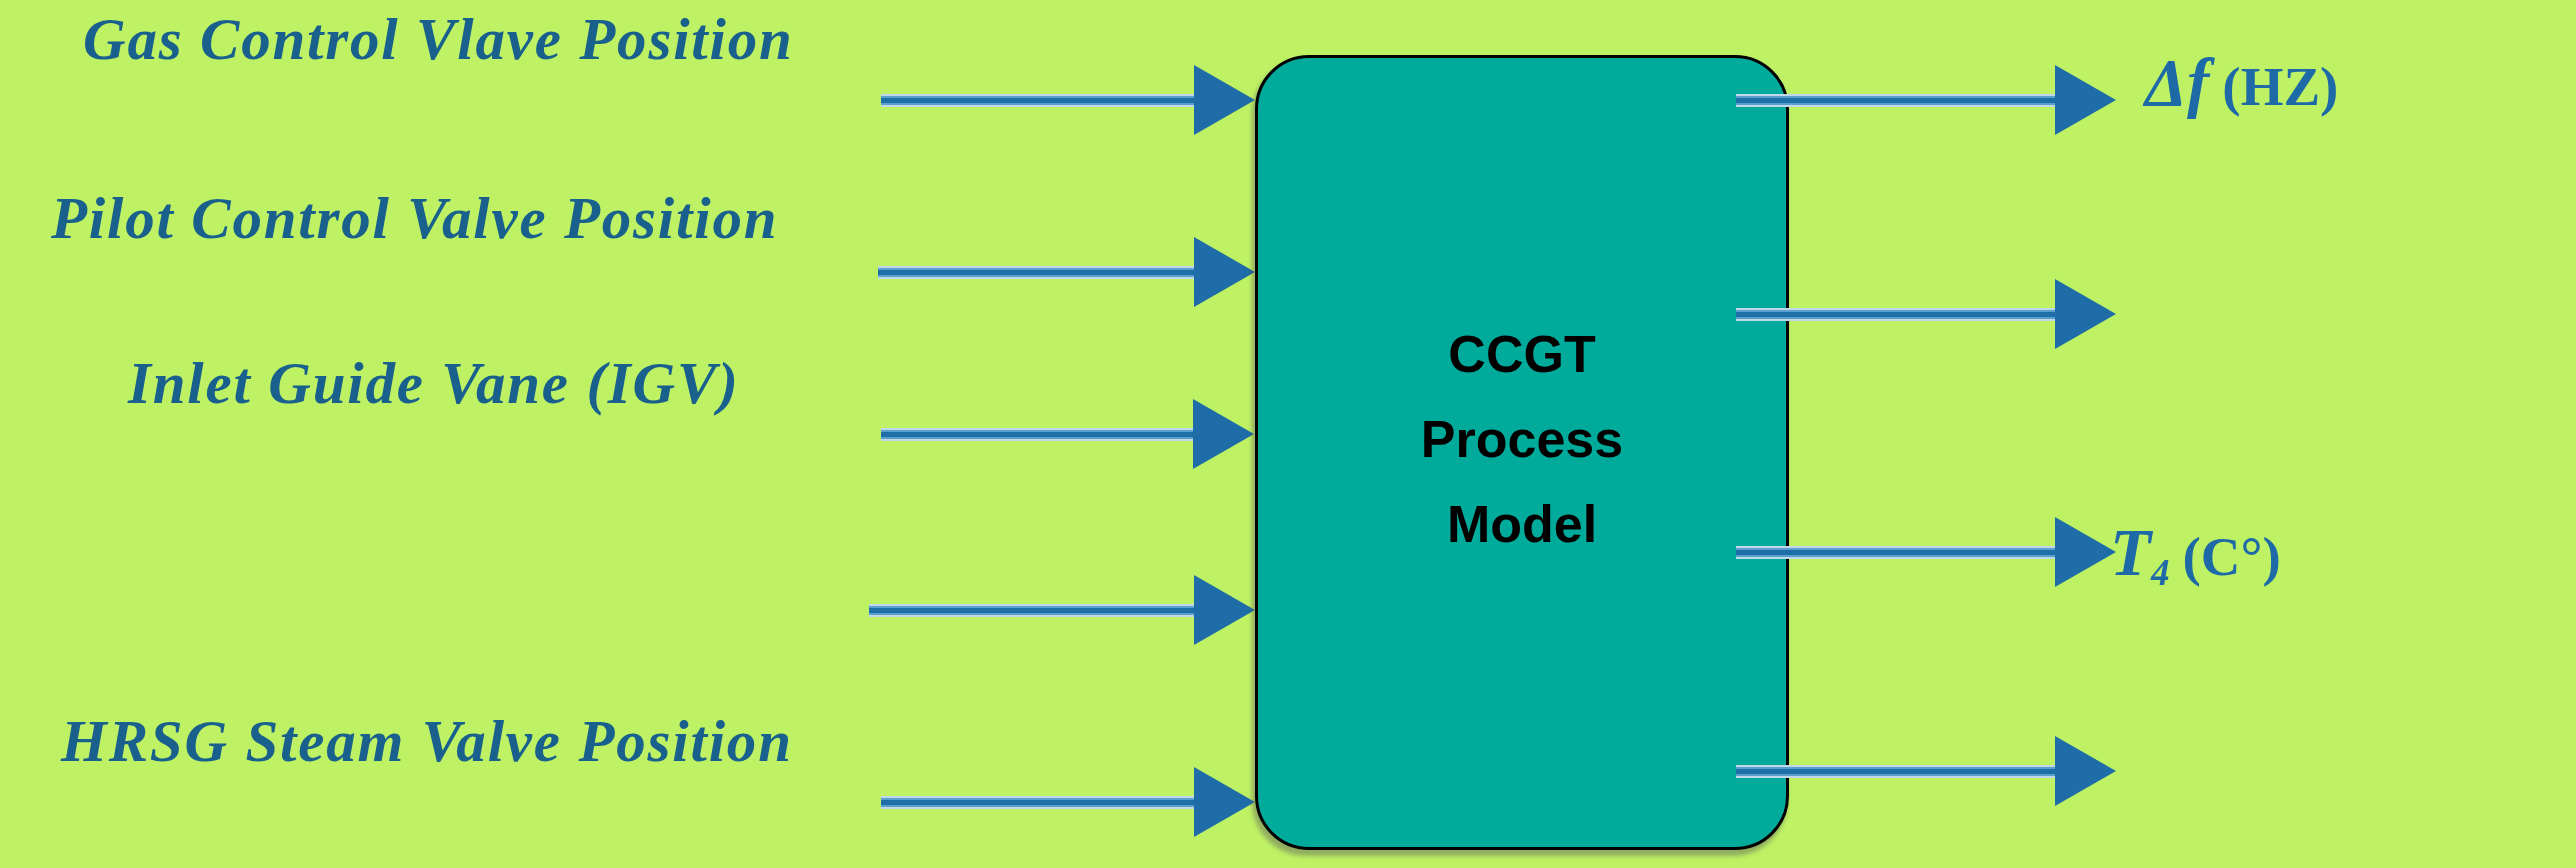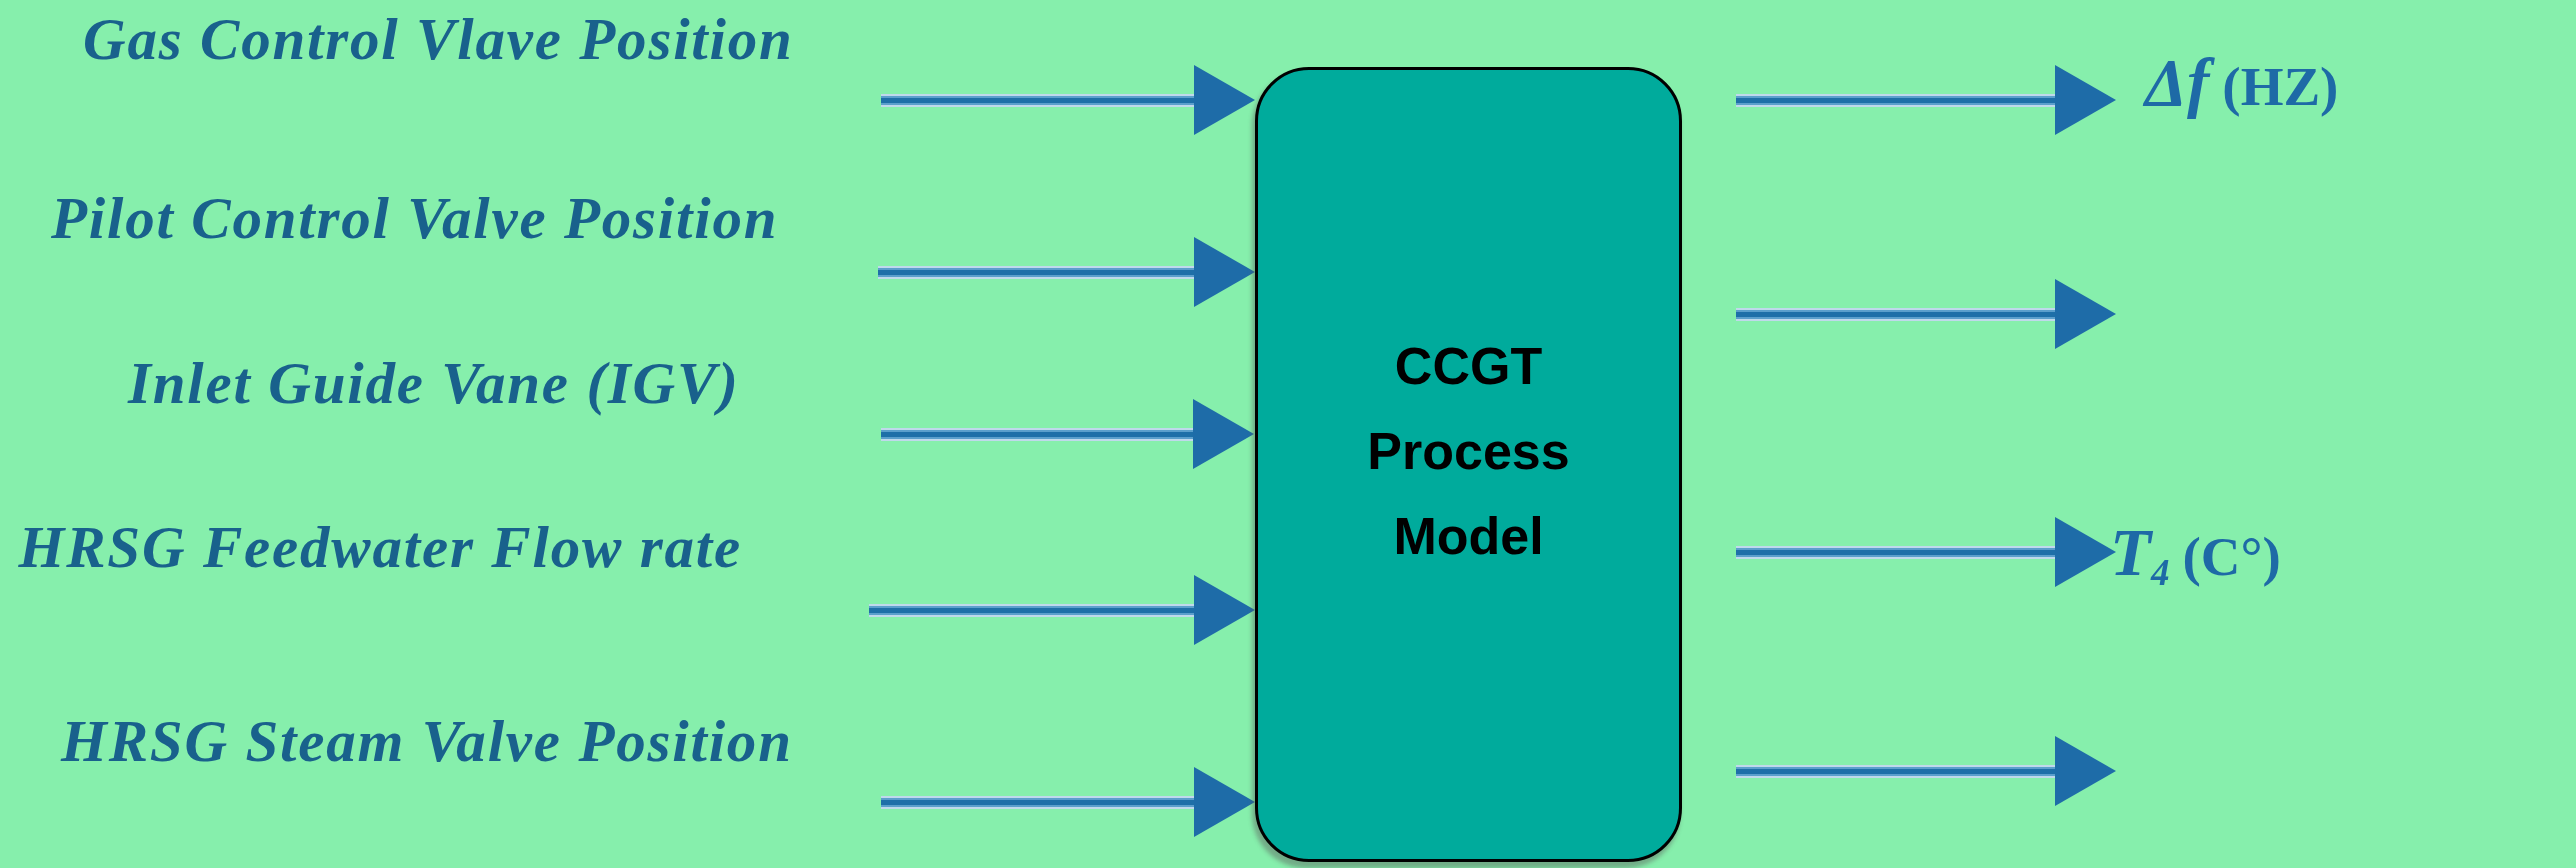--- a/index.html
+++ b/index.html
@@ -1,21 +1,21 @@
 <!DOCTYPE html>
 <html style="font-size:15px"><head>
 <meta charset="utf-8">
 <style>
   html, body { margin: 0; padding: 0; background: #ffffff; }
 
   .canvas {
     position: relative;
     width: 2576px;
     height: 869px;
-    background: #86efac;
+    background: #bef264;
     overflow: hidden;
     font-family: "Liberation Serif", serif;
   }
 
   
   .in-label {
     position: absolute;
     white-space: nowrap;
     font-style: italic;
     font-weight: bold;
@@ -43,30 +43,29 @@
     width: 0; height: 0;
     border-top: 35px solid transparent;
     border-bottom: 35px solid transparent;
     border-left: 61px solid #1E6CA8;
   }
 
   
   .block {
     position: absolute;
     left: 1255px; top: 55px;
-    width: 427px; height: 795px;
+    width: 534px; height: 795px;
     box-sizing: border-box;
     background: #00AB9C;
     border: 3.7px solid #000000;
     border-radius: 54px;
     box-shadow: -2.8px 5.5px 4.6px rgba(90, 90, 90, 0.45);
     display: flex;
     align-items: center;
     justify-content: center;
-    margin-top: 12px;
   }
   .block-title {
     font-family: "Liberation Sans", sans-serif;
     font-weight: bold;
     font-size: 52px;
     line-height: 85px;
     color: #000000;
     text-align: center;
     transform: translateY(-13px);
   }
@@ -86,21 +85,20 @@
   .out-label .unit.wide { margin-left: 30px; }
 </style>
 </head>
 <body>
 
 <div class="canvas">
 
   <div class="in-label" style="left:83px;  top:1.8px;">Gas Control Vlave Position</div>
   <div class="in-label" style="left:128px; top:346px;">Inlet Guide Vane (IGV)</div>
   <div class="in-label" style="left:51px;  top:181px;">Pilot Control Valve Position</div>
-  <div class="in-label" style="left:18.5px;  top:510px;">HRSG Feedwater Flow rate</div>
   <div class="in-label" style="left:37px;  top:704px;margin-left:24px;">HRSG Steam Valve Position</div>
 
   <div class="arrow" style="left:881px; top:65px;  width:374px;">
     <div class="shaft"></div>
     <div class="head"></div>
   </div>
   <div class="arrow" style="left:878px; top:237px; width:377px;">
     <div class="shaft"></div>
     <div class="head"></div>
   </div>

